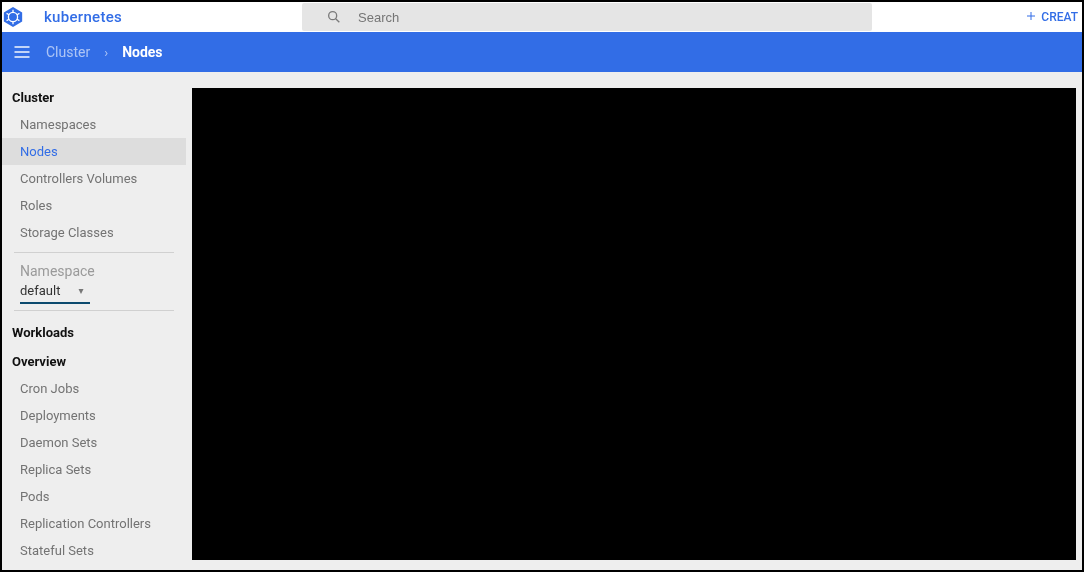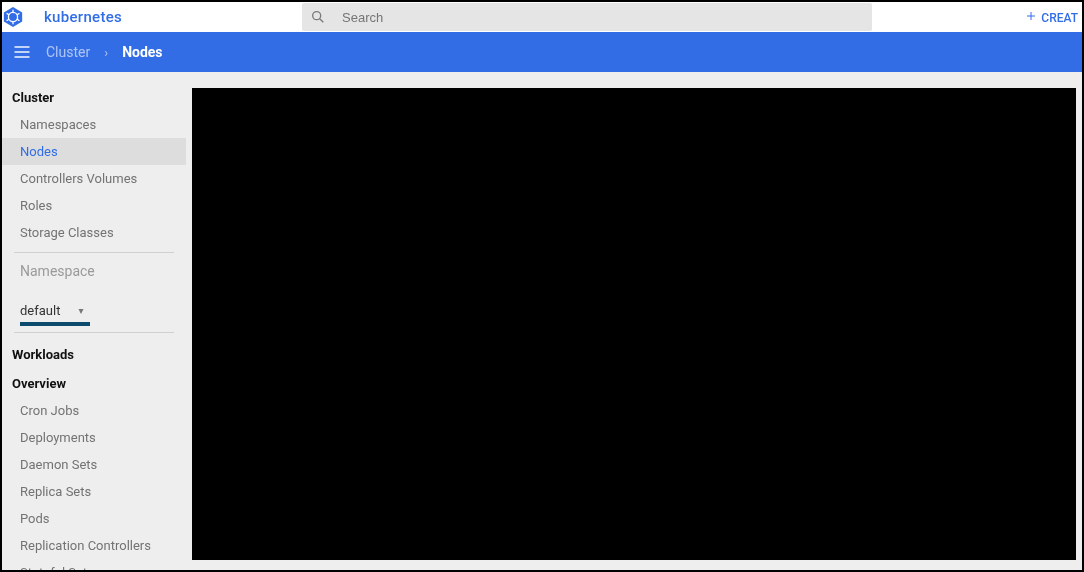--- a/index.html
+++ b/index.html
@@ -38,21 +38,21 @@
     }
     .searchbar {
       position: absolute;
       left: 300px;
       width: 570px;
       height: 28px;
       background: #e5e5e5;
       border-radius: 2px;
       display: flex;
       align-items: center;
-      padding: 0 8px;
+      padding: 0 24px;
       gap: 16px;
     }
     .search-icon {
       color: #7a7a7a;
       display: flex;
     }
     .search-input {
       border: none;
       background: transparent;
       outline: none;
@@ -60,21 +60,21 @@
       color: #555;
       width: 100%;
     }
     .create-btn {
       position: absolute;
       right: 4px;
       color: #326de6;
       font-size: 12px;
       font-weight: 500;
       display: flex;
-      align-items: flex-end;
+      align-items: center;
       gap: 4px;
       cursor: pointer;
     }
     .bluebar {
       height: 40px;
       background: #326de6;
       display: flex;
       align-items: center;
       padding: 0 10px;
       gap: 14px;
@@ -138,25 +138,24 @@
       padding: 4px 10px 0 18px;
     }
     .ns-select {
       display: flex;
       align-items: center;
       gap: 18px;
       padding: 4px 10px 4px 18px;
       font-size: 13px;
       color: #333;
       cursor: pointer;
-      border-bottom: 4px solid #0c4a6e;
+      border-bottom: 2px solid #0c4a6e;
       width: 70px;
       margin-left: 18px;
       margin-bottom: 6px;
-      margin-top: 20px;
     }
     .ns-select .chev {
       color: #777;
       font-size: 10px;
     }
     .main-area {
       flex: 1;
       background: #eee;
       padding: 16px 6px 10px 6px;
       display: flex;

